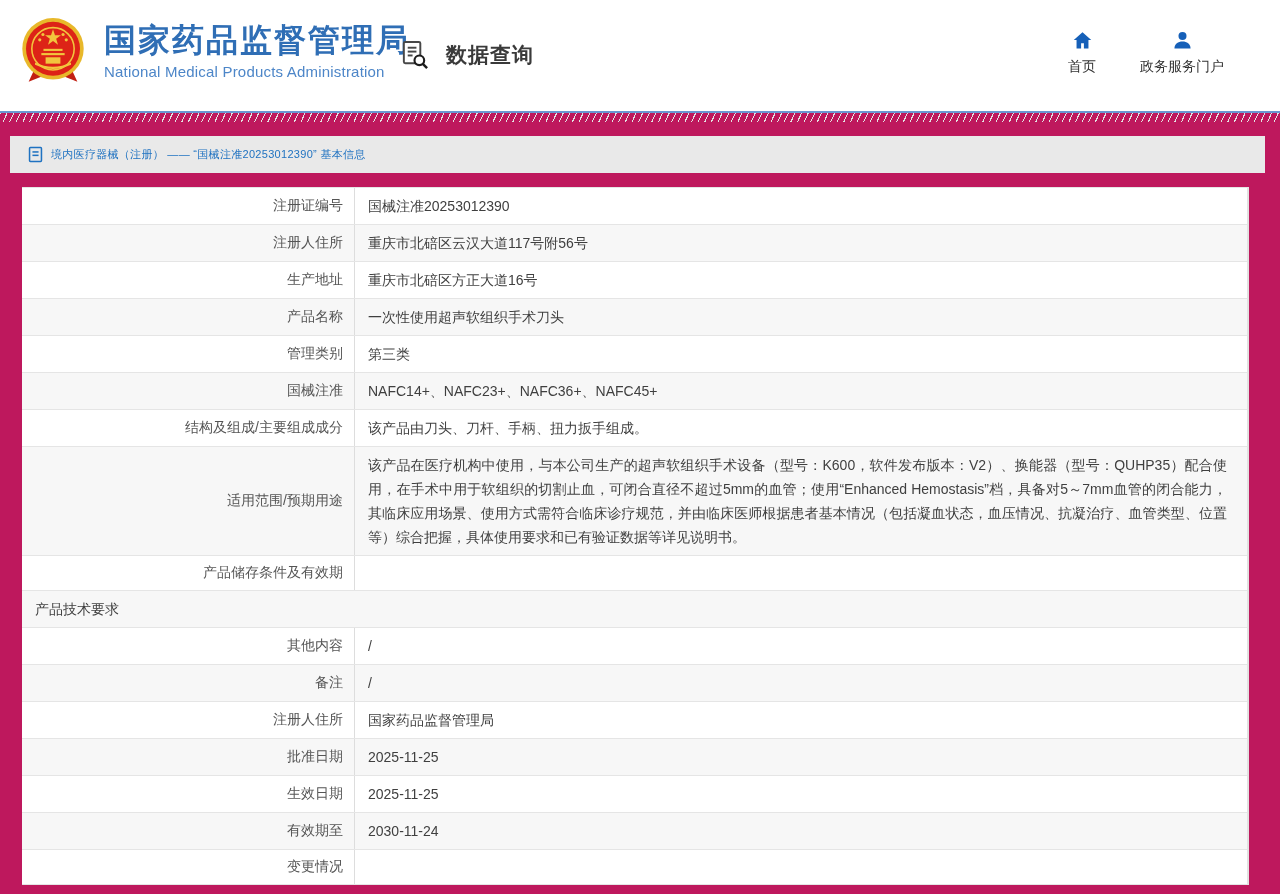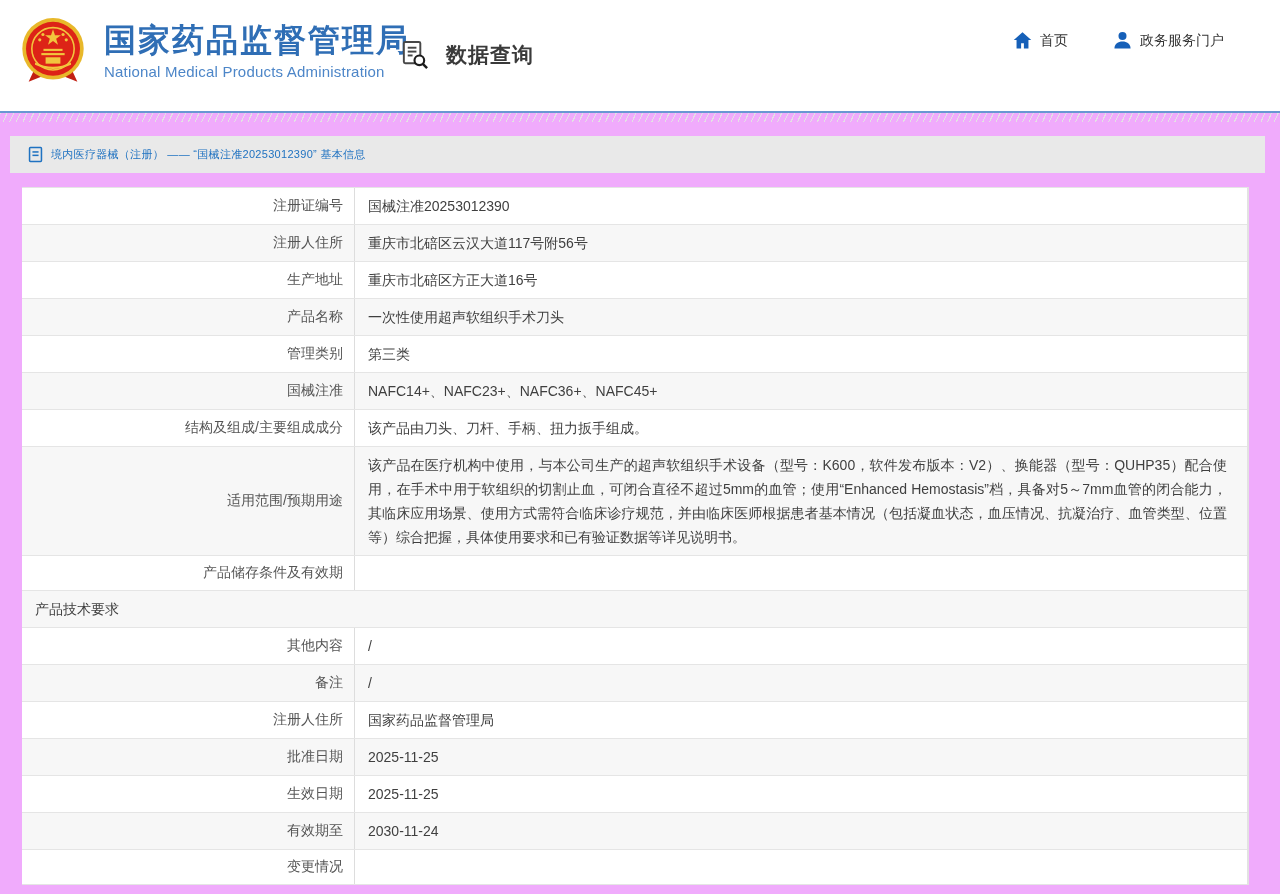--- a/index.html
+++ b/index.html
@@ -1,29 +1,29 @@
 <!DOCTYPE html>
 <html><head>
 <meta charset="utf-8">
 <style>
   * { margin:0; padding:0; box-sizing:border-box; }
   html,body { width:1280px; height:894px; background:#fff; overflow:hidden;
     font-family:"Liberation Sans","DejaVu Sans",sans-serif; }
-  .page { position:relative; width:1280px; height:894px; background:#f0abfc; }
+  .page { position:relative; width:1280px; height:894px; background:#be185d; }
 
   
   .header { position:relative; width:100%; height:111px; background:#fff; }
   .logo { position:absolute; left:19px; top:16px; width:68px; height:72px; cursor:pointer; }
   .org-block { position:absolute; left:104px; top:22px; }
   .org-cn { font-size:32px; font-weight:bold; color:#2f6eb5; letter-spacing:2px; line-height:1.15; }
   .org-en { font-size:15px; color:#4d86c8; margin-top:4px; letter-spacing:0.2px; }
   .data-query { position:absolute; left:399px; top:39px; display:flex; align-items:center; gap:16px; }
   .data-query-label { font-size:21px; color:#3a3a3a; font-weight:600; letter-spacing:1px; }
   .top-nav { position:absolute; right:56px; top:30px; display:flex; gap:44px; }
-  .nav-item { display:flex; flex-direction:row; align-items:center; gap:7px; cursor:pointer; }
+  .nav-item { display:flex; flex-direction:column; align-items:center; gap:7px; cursor:pointer; }
   .nav-label { font-size:14px; color:#333; white-space:nowrap; }
 
   
   .blue-rule { width:100%; height:0; border-top:2px solid #6a97d2; }
   .stripe-band { width:100%; height:9px;
     background:repeating-linear-gradient(115deg,#e3e3e3 0 1px,transparent 1px 6px); }
 
   
   .title-bar { margin:14px 15px 0 10px; height:37px; background:#e9e9e9;
     display:flex; align-items:center; padding-left:17px; gap:7px; }

